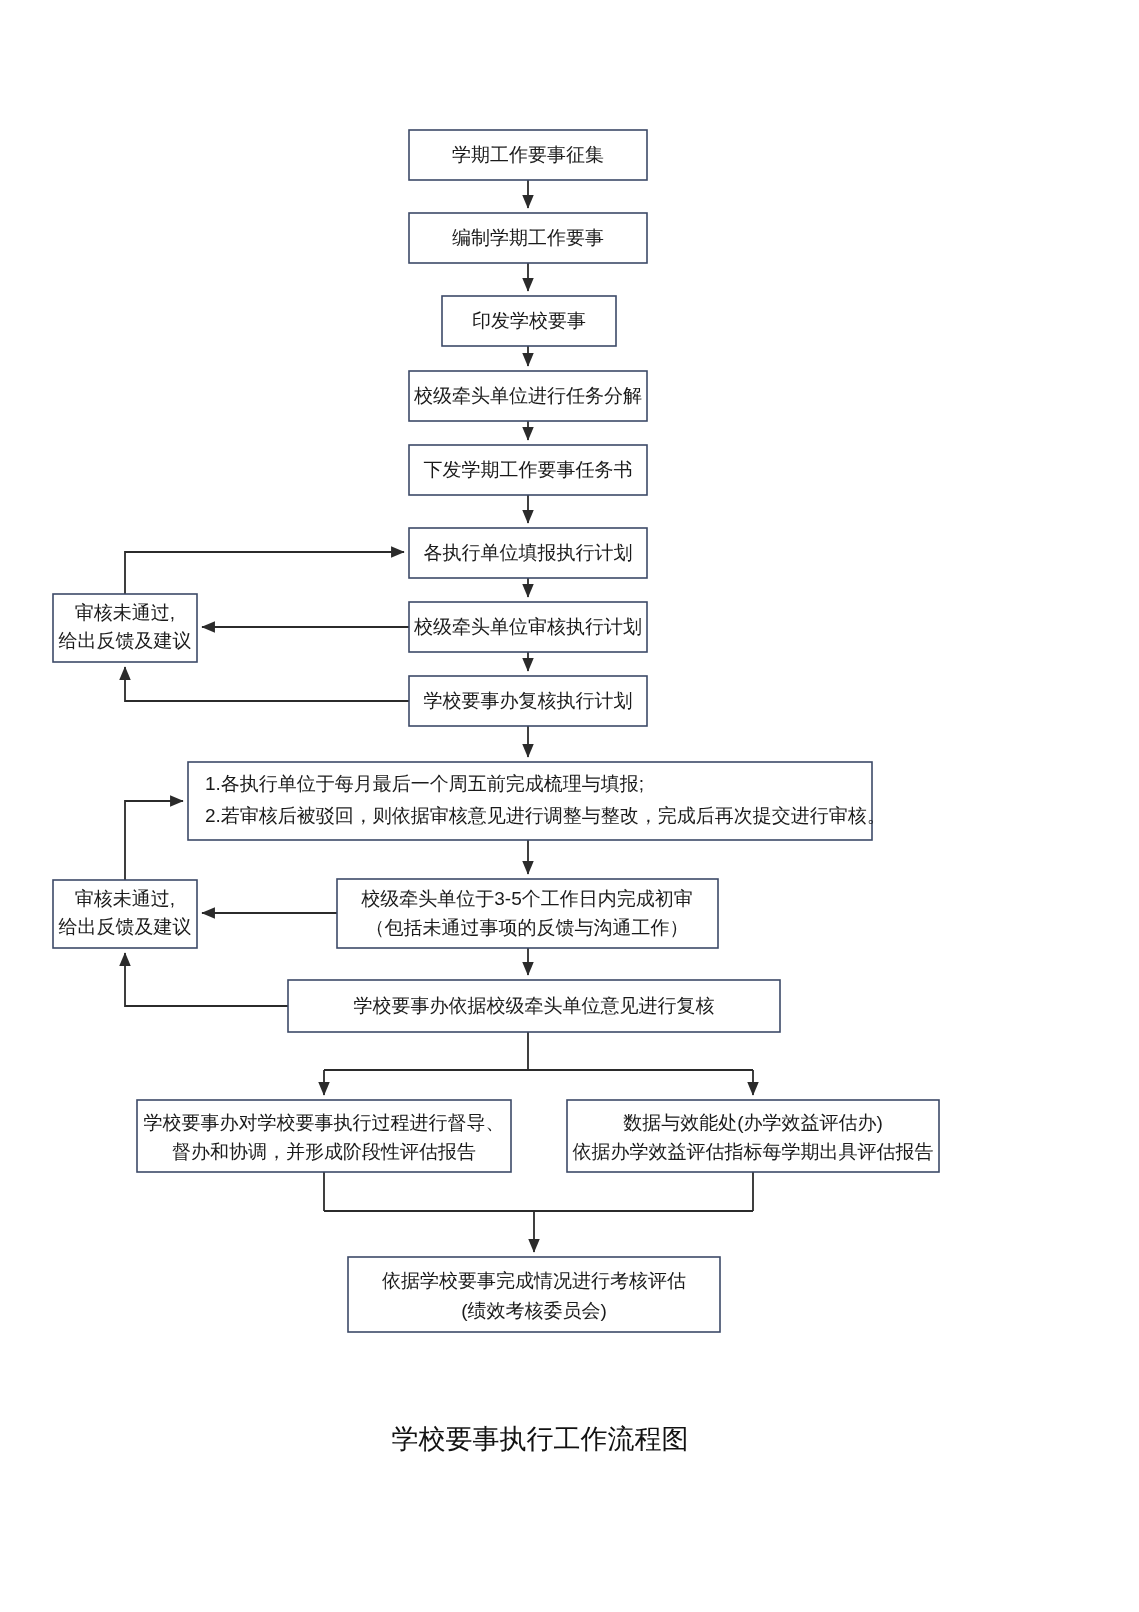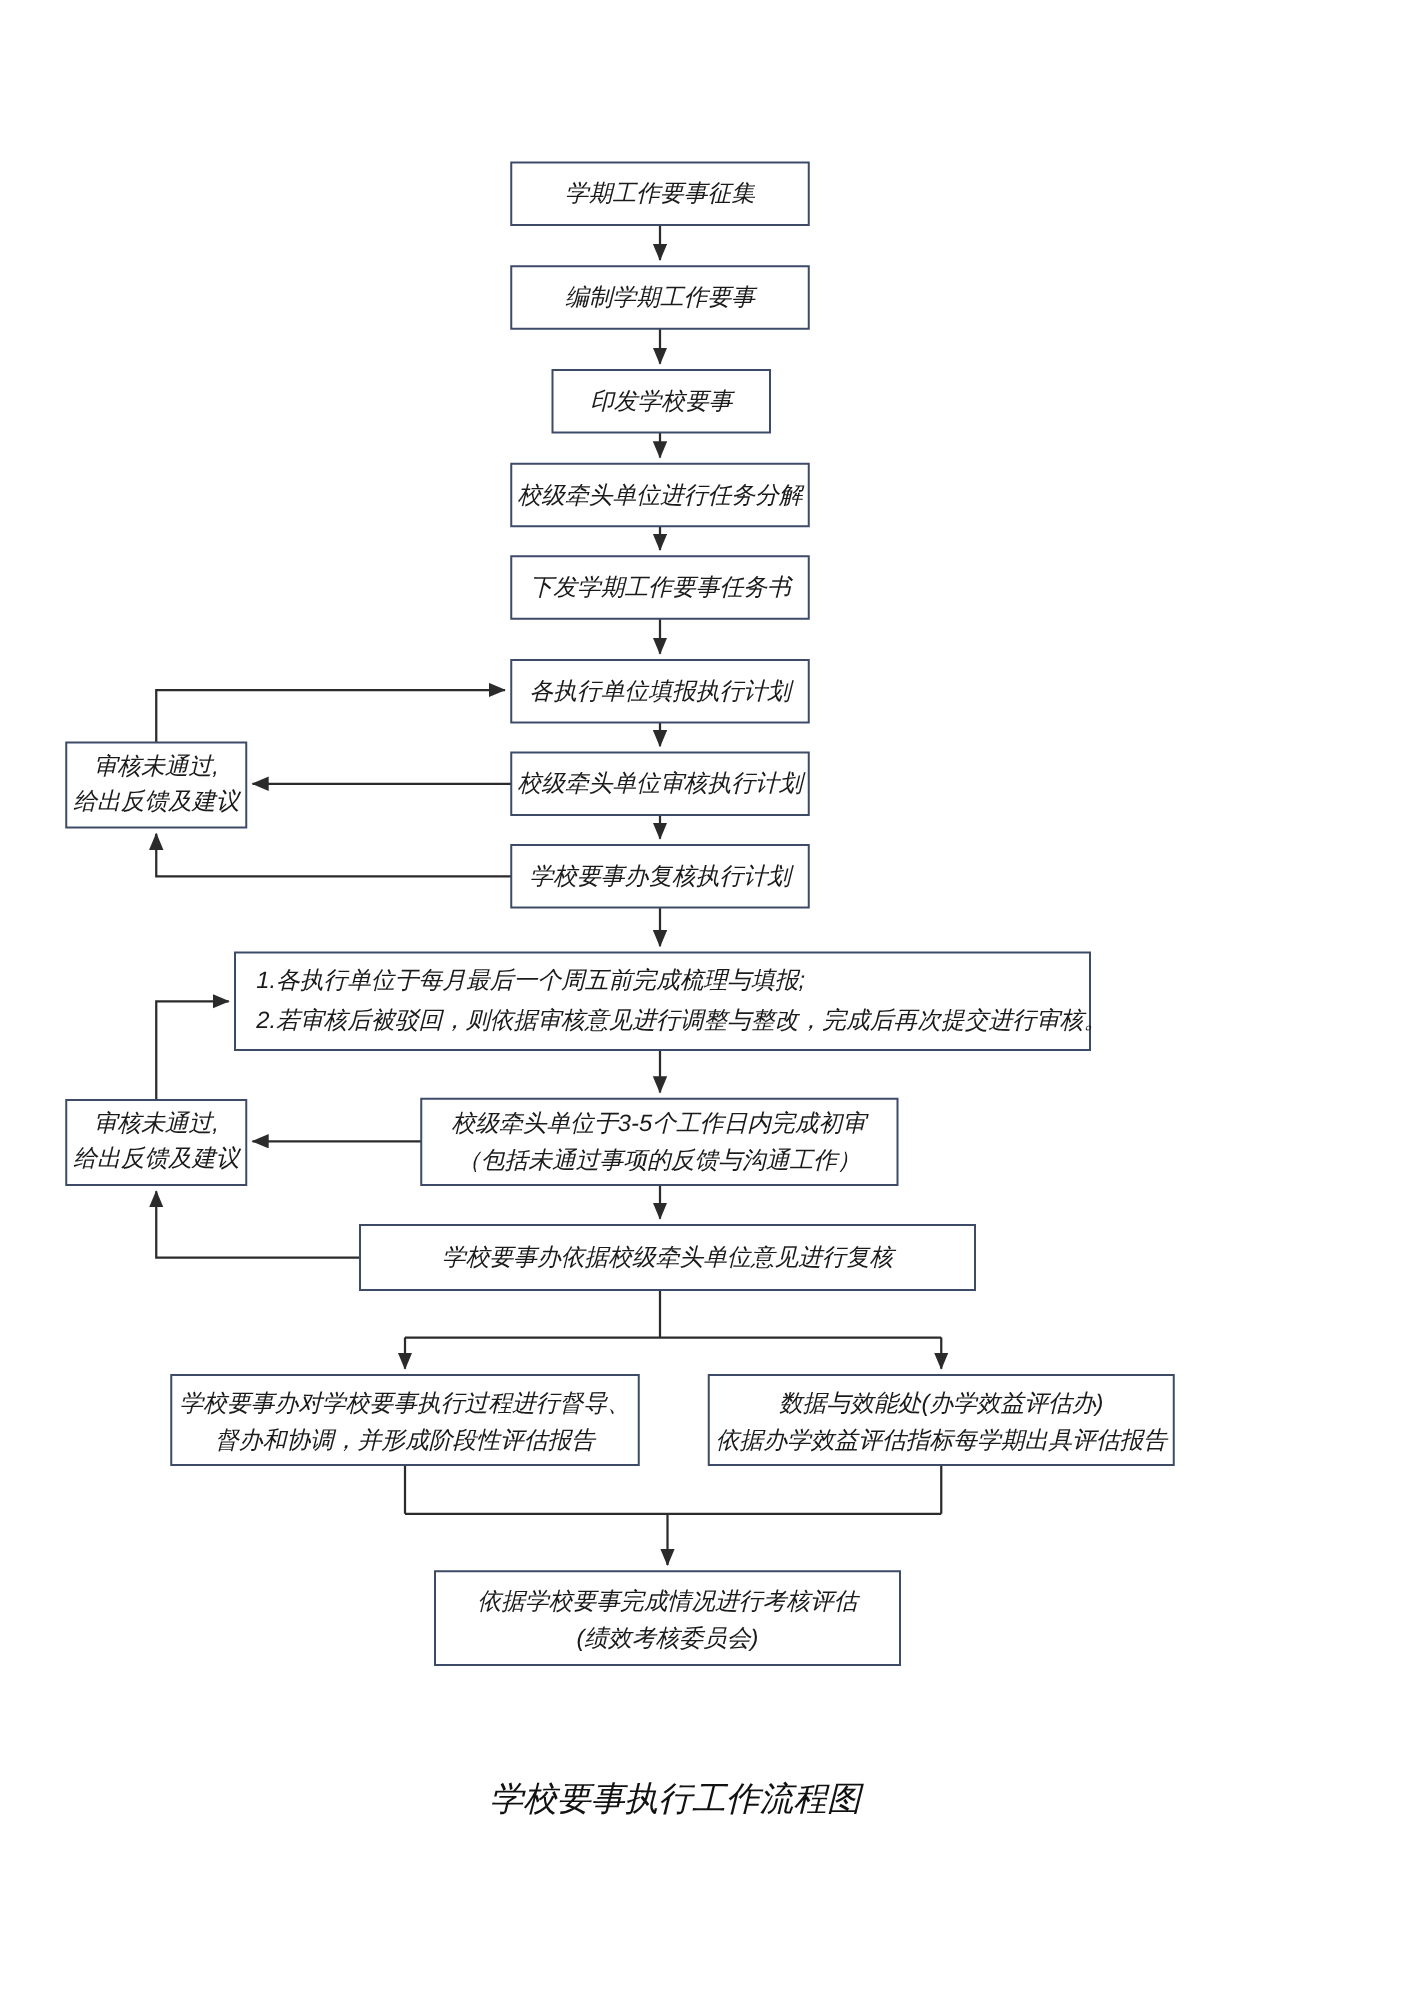--- a/index.html
+++ b/index.html
@@ -9,21 +9,20 @@
   }
   body {
     font-family: "Liberation Sans", "DejaVu Sans", sans-serif;
   }
   #page {
     position: relative;
     width: 1139px;
     height: 1612px;
     background: #ffffff;
     overflow: hidden;
-    font-style: italic;
   }
   svg#flow {
     position: absolute;
     left: 0;
     top: 0;
     width: 1139px;
     height: 1612px;
     display: block;
   }
   .node-rect {

